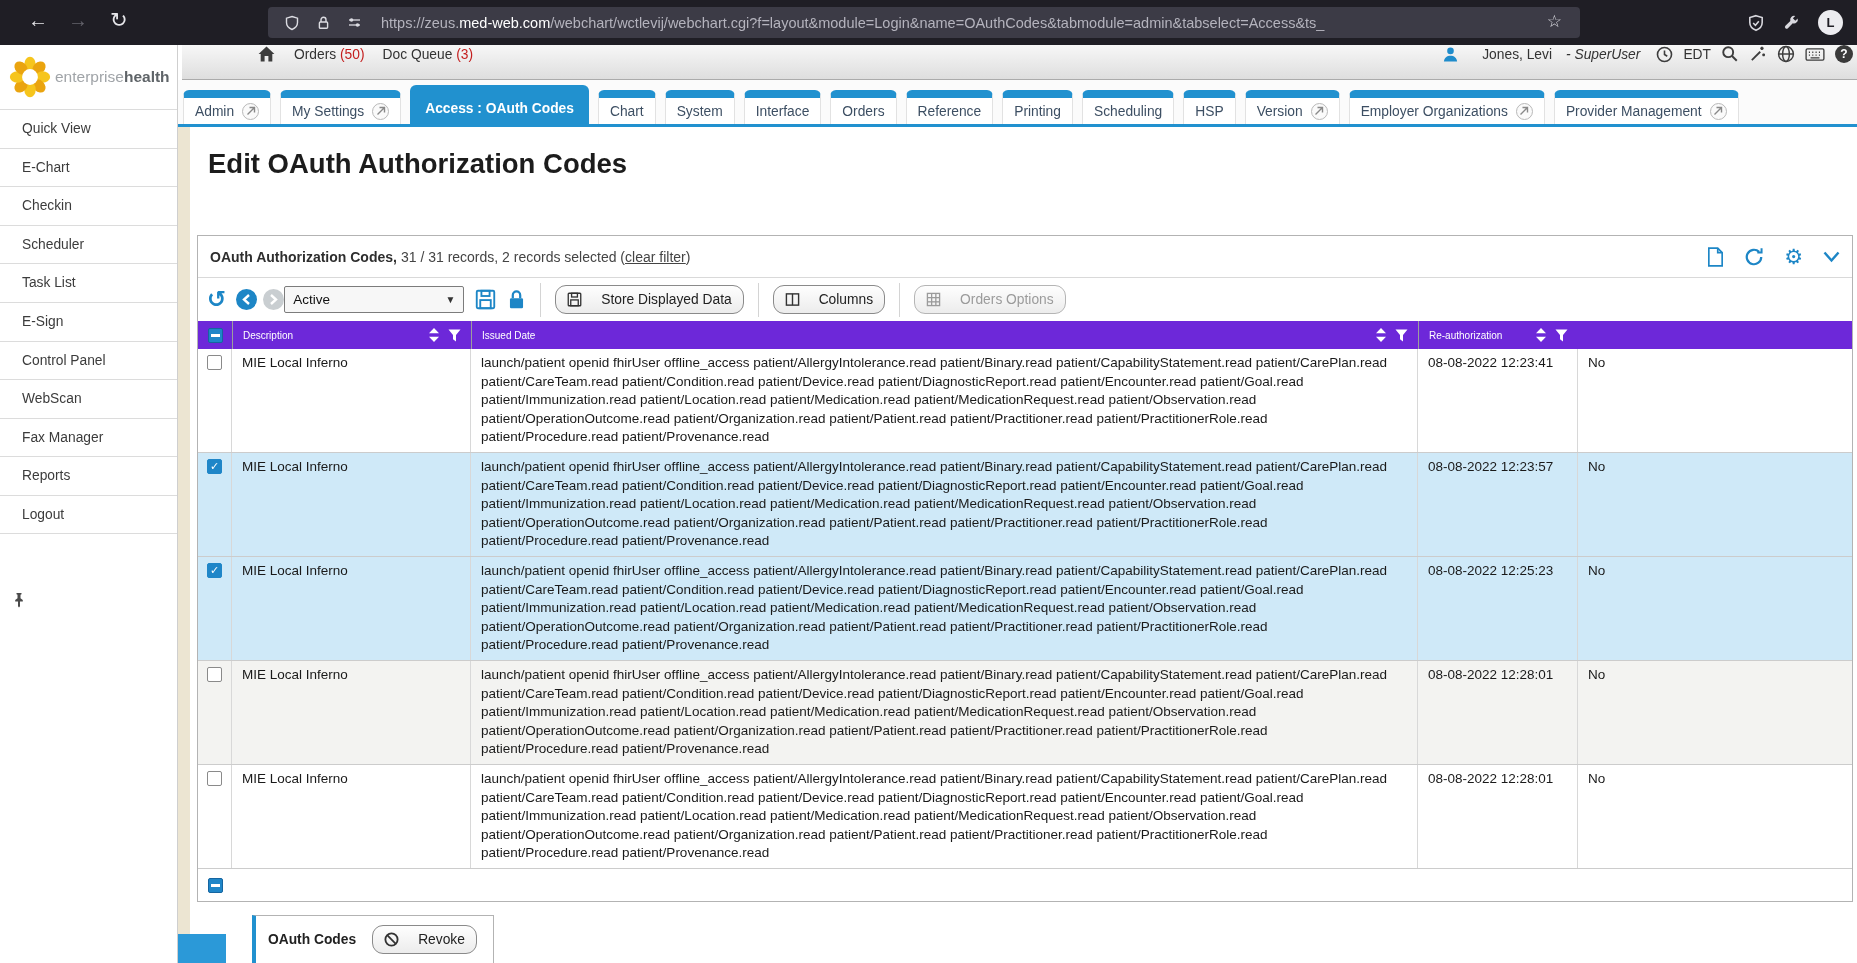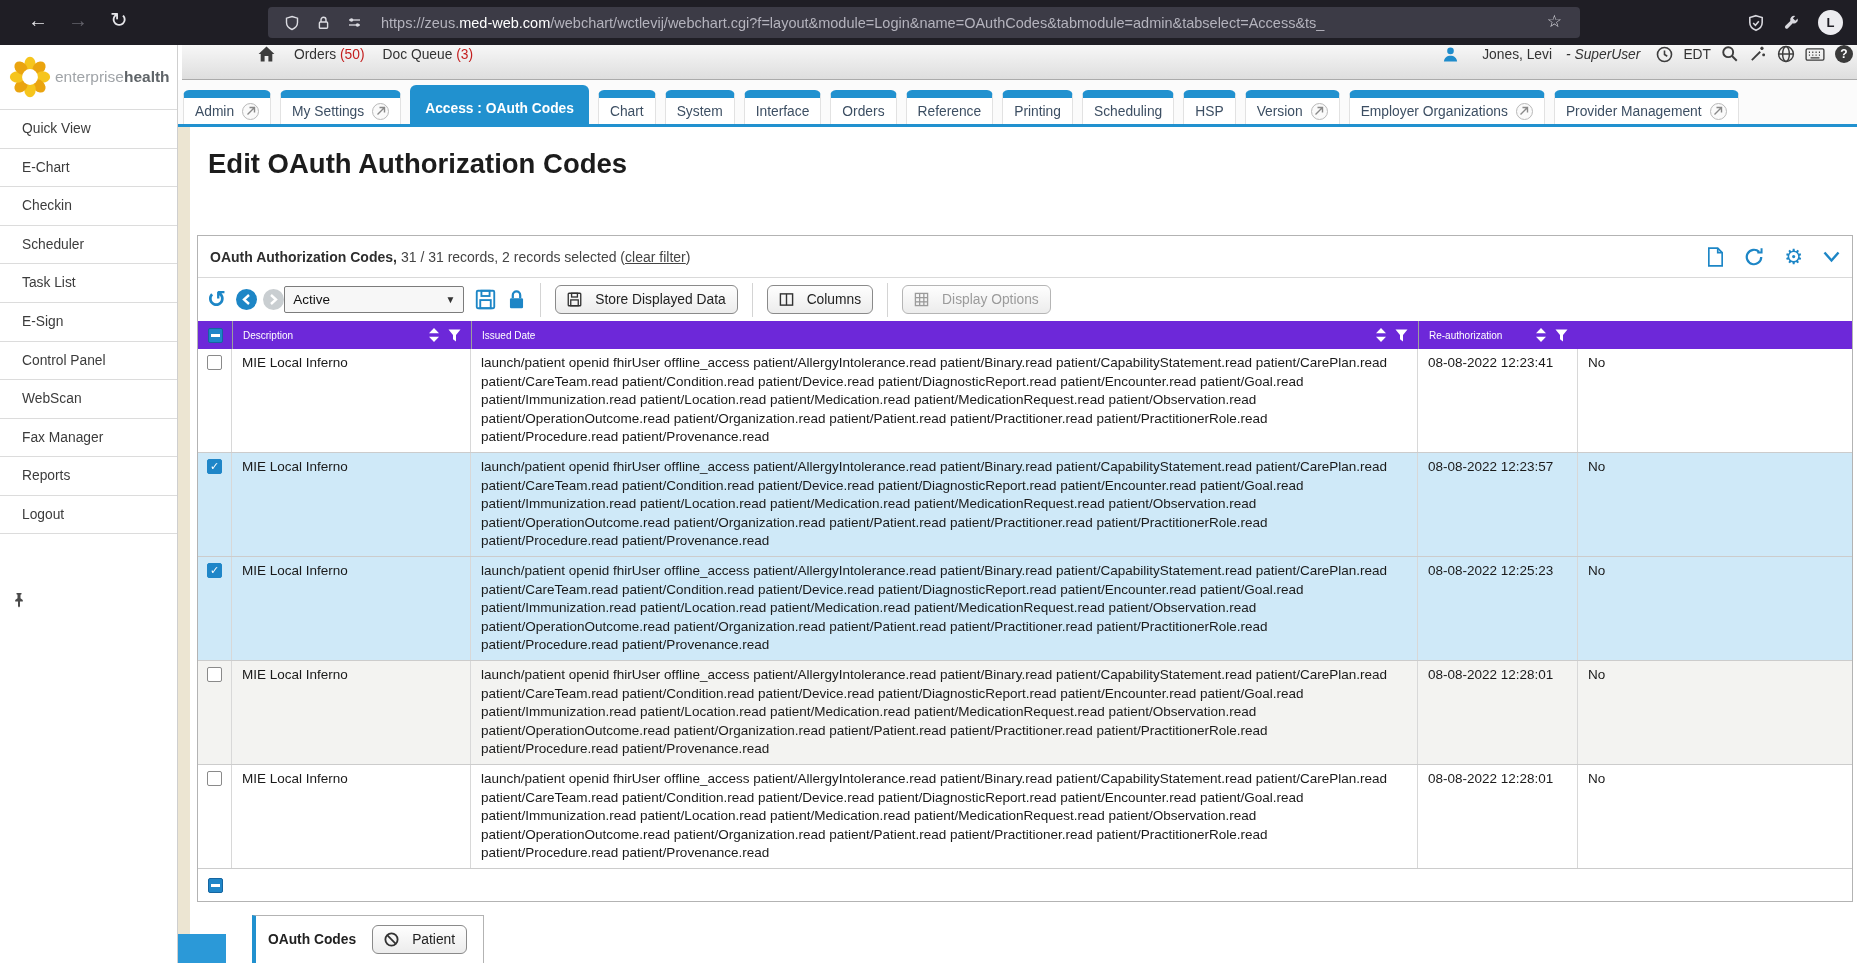--- a/index.html
+++ b/index.html
@@ -65,21 +65,21 @@
 
   .toolbar { height:43px; display:flex; align-items:center; padding:0 5px; }
   .undo { font-size:23px; font-weight:bold; color:var(--blue); margin:0 4px; }
   .circ { width:21px; height:21px; border-radius:50%; display:flex; align-items:center; justify-content:center; margin-left:6px; color:#fff; }
   .circ.on { background:var(--blue); }
   .circ.off { background:#c9ced1; }
   .select { margin-left:0; width:180px; height:27px; border:1px solid #7c7c7c; border-radius:2px; background:#f7f7f7; display:flex; align-items:center; font-size:13.5px; color:#111; padding:0 8px; }
   .select .arr { margin-left:auto; font-size:10px; color:#333; }
   .tb-ic { margin-left:11px; color:var(--blue); }
   .vsep { width:1px; height:34px; background:#d4d4d4; margin:0 14px; }
-  .btn { height:29px; border:1px solid #8a8a8a; border-radius:6px; background:linear-gradient(#fefefe,#ececec); display:flex; align-items:center; gap:13px; padding:12px 11px; font-size:13.8px; color:#222; cursor:pointer; }
+  .btn { height:29px; border:1px solid #8a8a8a; border-radius:11px; background:linear-gradient(#fefefe,#ececec); display:flex; align-items:center; gap:19px; padding:12px 11px; font-size:13.8px; color:#222; cursor:pointer; }
   .btn.disabled { color:#9b9b9b; border-color:#b5b5b5; }
   .btn.disabled svg { color:#9b9b9b; }
   .btn svg { color:#333; }
 
   
   .thead, .trow { display:grid; grid-template-columns:34px 239px 947px 160px 1fr; }
   .thead { background:#6d28d9; color:#fff; height:28px; font-size:10px; }
   .th { display:flex; align-items:center; padding:0 10px; border-left:1px solid #9d9d9d; overflow:hidden; }
   .th:first-child { border-left:none; justify-content:center; padding:0; }
   .th .hic { margin-left:auto; display:flex; align-items:center; gap:9px; padding-left:8px; }
@@ -363,21 +363,21 @@
       </button>
       <div class="vsep"></div>
       <button class="btn disabled">
         <svg width="15" height="15" viewBox="0 0 16 16" fill="none" stroke="currentColor" stroke-width="1.4">
             <rect x="1.5" y="1.5" width="13" height="13"></rect>
             <line x1="1.5" y1="6" x2="14.5" y2="6"></line>
             <line x1="1.5" y1="10.5" x2="14.5" y2="10.5"></line>
             <line x1="6" y1="1.5" x2="6" y2="14.5"></line>
             <line x1="10.5" y1="1.5" x2="10.5" y2="14.5"></line>
           </svg>
-        <span>Display Options</span>
+        <span>Orders Options</span>
       </button>
     </div>
 
     <div class="thead">
       <div class="th">
           <span class="cb dash"></span>
         </div>
       <div class="th">
           <span>Description</span>
           <span class="hic">
@@ -469,17 +469,17 @@
     </div>
   </div>
 
   <div class="foot-tabs">
     <span class="foot-tab-label">OAuth Codes</span>
     <button class="btn">
       <svg class="rv" width="15" height="15" viewBox="0 0 14 14" fill="none" stroke="currentColor" stroke-width="1.7">
           <circle cx="7" cy="7" r="5.7"></circle>
           <line x1="3" y1="3" x2="11" y2="11"></line>
         </svg>
-      <span>Patient</span>
+      <span>Revoke</span>
     </button>
   </div>
 
 </div>
 
 </body></html>

